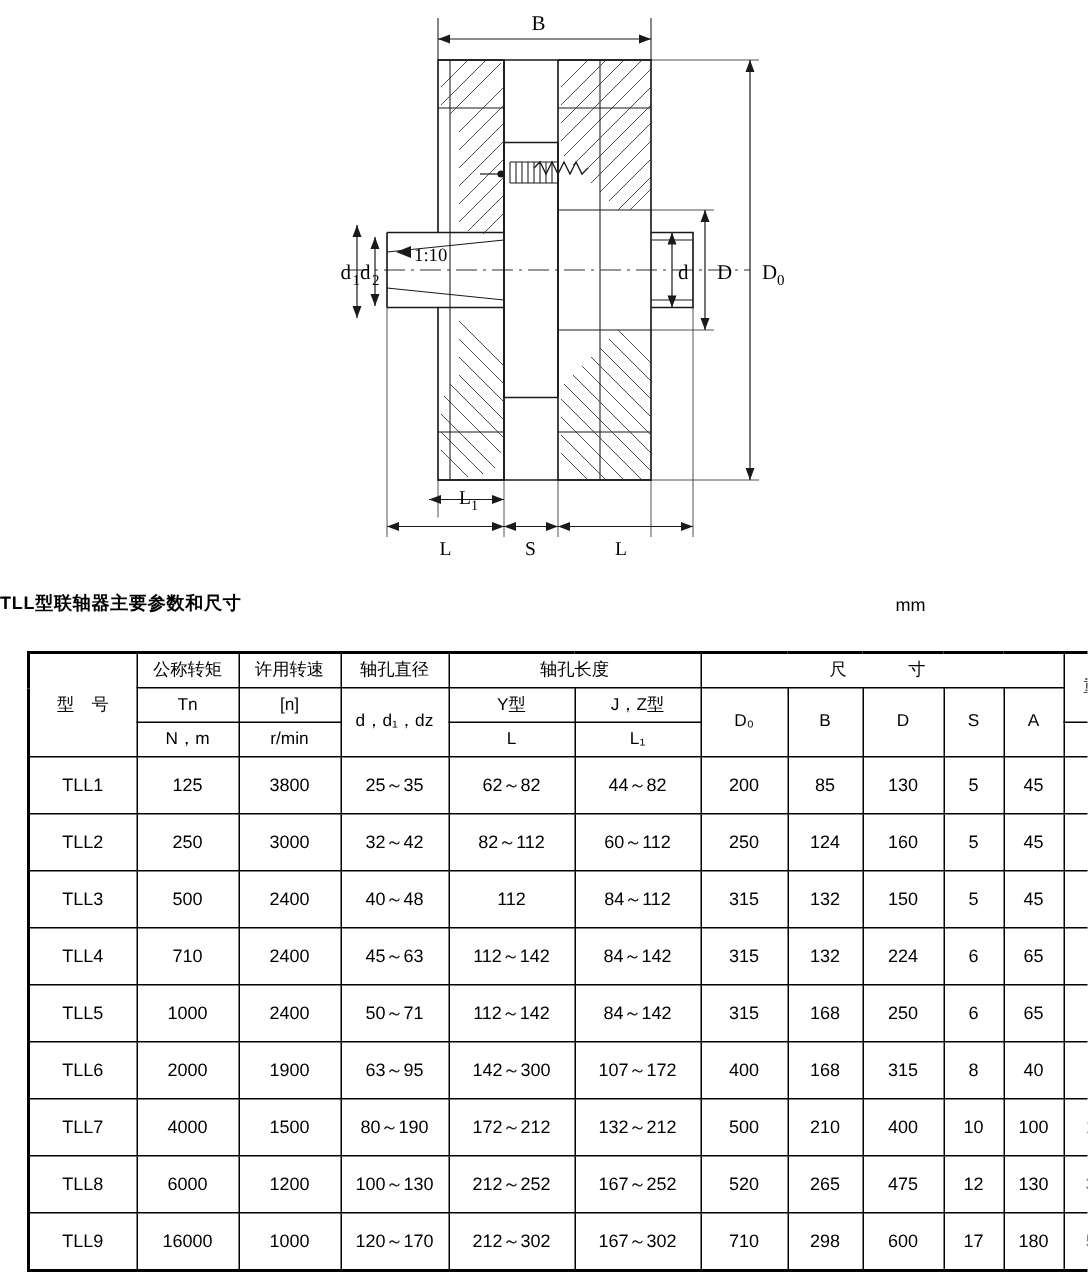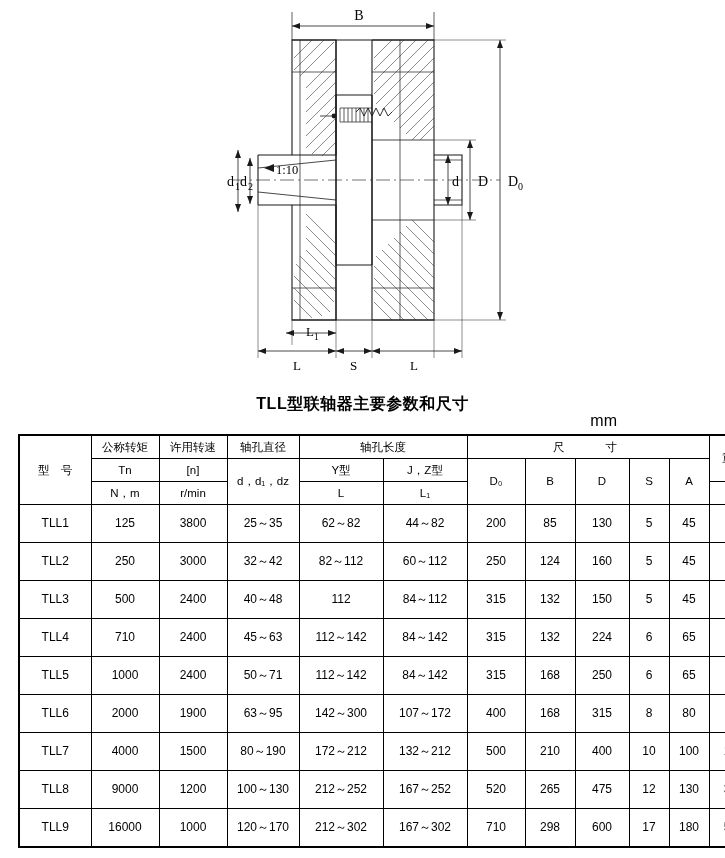--- a/index.html
+++ b/index.html
@@ -35,31 +35,30 @@
   .caption-row {
     position: relative;
     height: 28px;
     margin-top: 2px;
   }
   .caption-title {
     position: absolute;
     left: 0;
     right: 0;
     top: 0;
-    text-align: center;
-    font-size: 16px;
+    text-align: left;
+    font-size: 12px;
     font-weight: bold;
     letter-spacing: 0.5px;
   }
   .caption-unit {
     position: absolute;
     right: 108px;
     top: 2px;
-    font-size: 16px;
-    margin-top: 16px;
+    font-size: 12px;
   }
 
   
   .table-wrap {
     position: absolute;
     left: 18px;
     top: 434px;
     width: 690px;
   }
   table.spec {
@@ -405,40 +404,40 @@
             <td>TLL6</td>
             <td>2000</td>
             <td>1900</td>
             <td>63～95</td>
             <td>142～300</td>
             <td>107～172</td>
             <td>400</td>
             <td>168</td>
             <td>315</td>
             <td>8</td>
-            <td>80</td>
+            <td>40</td>
             <td>94</td>
           </tr>
           <tr>
             <td>TLL7</td>
             <td>4000</td>
             <td>1500</td>
             <td>80～190</td>
             <td>172～212</td>
             <td>132～212</td>
             <td>500</td>
             <td>210</td>
             <td>400</td>
             <td>10</td>
             <td>100</td>
             <td>130</td>
           </tr>
           <tr>
             <td>TLL8</td>
-            <td>9000</td>
+            <td>6000</td>
             <td>1200</td>
             <td>100～130</td>
             <td>212～252</td>
             <td>167～252</td>
             <td>520</td>
             <td>265</td>
             <td>475</td>
             <td>12</td>
             <td>130</td>
             <td>310</td>

